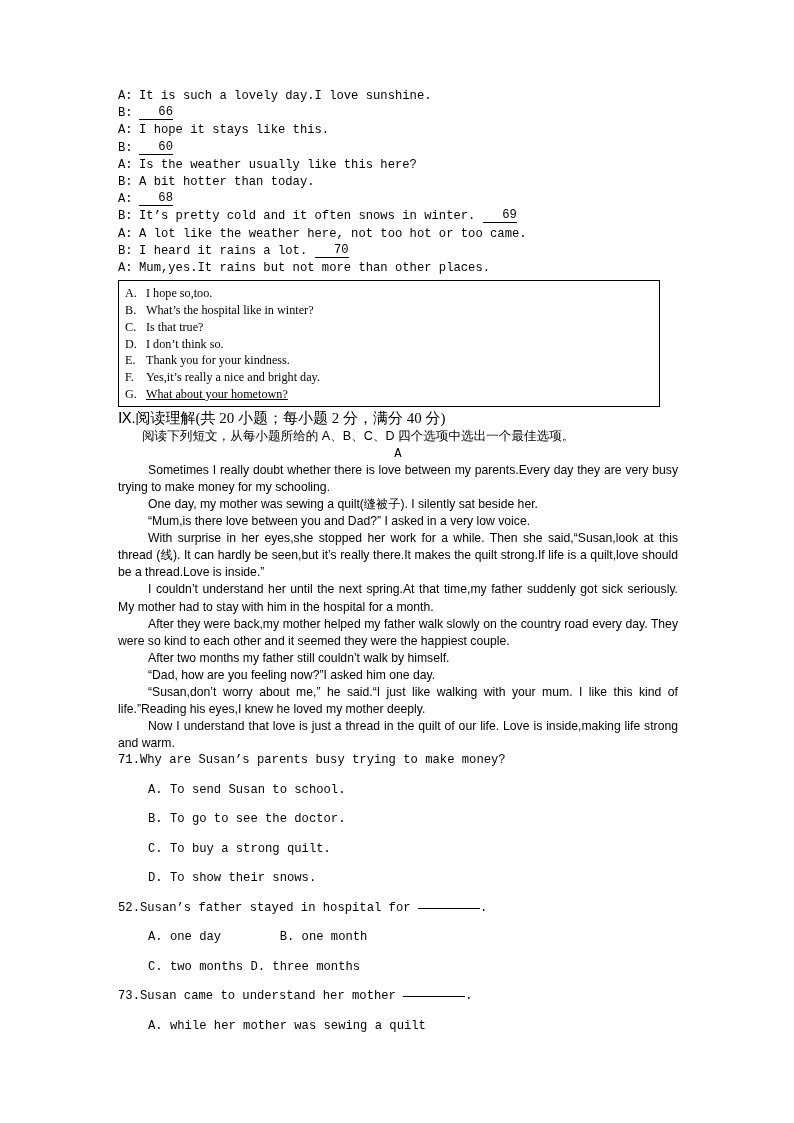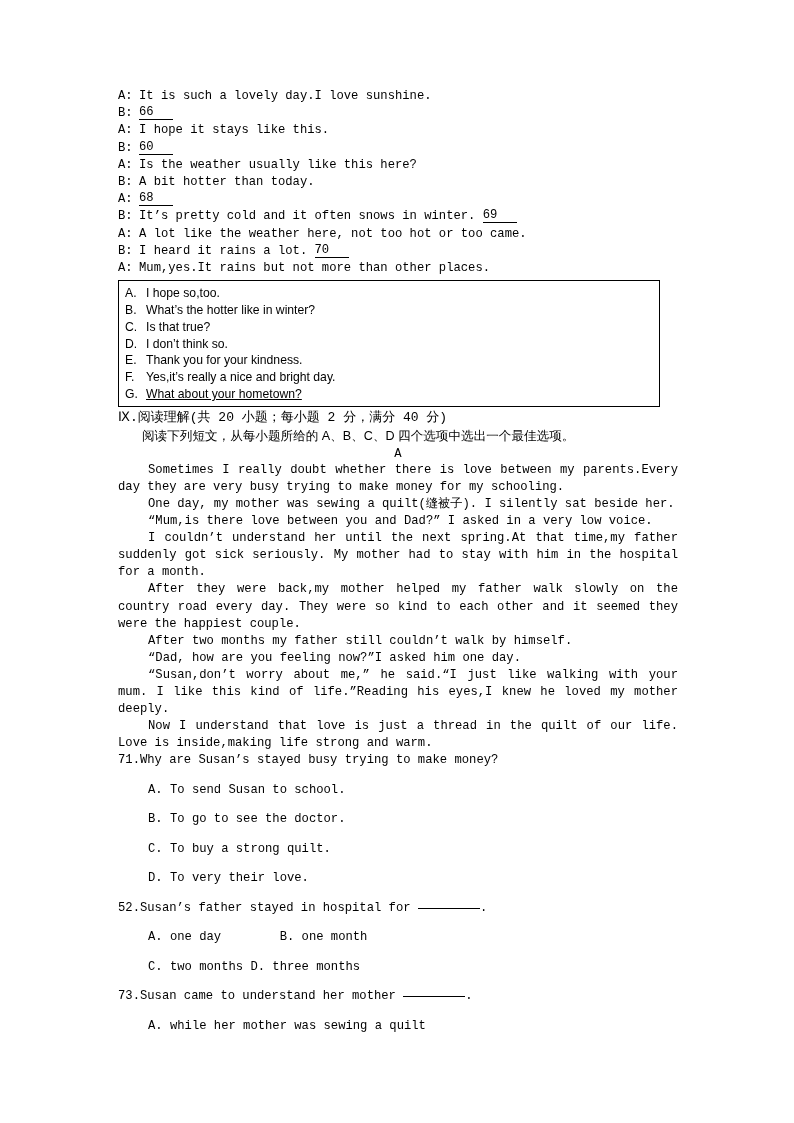--- a/index.html
+++ b/index.html
@@ -35,70 +35,70 @@
   .dialogue .line {
     white-space: pre;
   }
   .speaker {
     display: inline-block;
     width: 21px;
   }
   .blank {
     display: inline-block;
     border-bottom: 1px solid #000;
-    text-align: left;
+    text-align: right;
     min-width: 34px;
     line-height: 13px;
     position: relative;
     top: -1px;
   }
   
   .optbox {
     margin-top: 3px;
     border: 1px solid #000;
     padding: 4px 6px 3px 6px;
     width: 542px;
     box-sizing: border-box;
   }
   .optbox .opt {
-    font-family: Liberation Sans, sans-serif;
+    font-family: Liberation Serif, serif;
     font-size: 12.2px;
     line-height: 16.8px;
     white-space: pre;
   }
   .optbox .opt .letter {
     display: inline-block;
     width: 21px;
   }
   .underline-text {
     text-decoration: underline;
   }
   
   .section-head {
-    font-family: Liberation Mono, monospace;
-    font-size: 13px;
+    font-family: Liberation Serif, serif;
+    font-size: 15px;
     line-height: 18px;
     margin-top: 2px;
   }
   .section-instr {
     font-family: "Liberation Sans", sans-serif;
     font-size: 12.6px;
     line-height: 18px;
     margin-left: 24px;
   }
   .passage-label {
     font-family: "Liberation Mono", monospace;
     font-size: 12.2px;
     text-align: center;
     line-height: 16px;
     margin-top: 1px;
   }
   
   .para {
-    font-family: Liberation Mono, monospace;
+    font-family: Liberation Sans, sans-serif;
     font-size: 12.2px;
     line-height: 17.1px;
     text-align: justify;
     text-indent: 30px;
     margin: 0;
   }
   
   .q {
     font-family: "Liberation Mono", monospace;
     font-size: 12.2px;
@@ -138,51 +138,52 @@
       <div class="line"><span class="speaker">B:</span><span>A bit hotter than today.</span></div>
       <div class="line"><span class="speaker">A:</span><span class="blank">68</span></div>
       <div class="line"><span class="speaker">B:</span><span>It’s pretty cold and it often snows in winter.</span><span> </span><span class="blank">69</span></div>
       <div class="line"><span class="speaker">A:</span><span>A lot like the weather here, not too hot or too came.</span></div>
       <div class="line"><span class="speaker">B:</span><span>I heard it rains a lot.</span><span> </span><span class="blank">70</span></div>
       <div class="line"><span class="speaker">A:</span><span>Mum,yes.It rains but not more than other places.</span></div>
     </div>
 
     <div class="optbox">
       <div class="opt"><span class="letter">A.</span><span>I hope so,too.</span></div>
-      <div class="opt"><span class="letter">B.</span><span>What’s the hotter like in winter?</span></div>
+      <div class="opt"><span class="letter">B.</span><span>What’s the hospital like in winter?</span></div>
       <div class="opt"><span class="letter">C.</span><span>Is that true?</span></div>
       <div class="opt"><span class="letter">D.</span><span>I don’t think so.</span></div>
       <div class="opt"><span class="letter">E.</span><span>Thank you for your kindness.</span></div>
       <div class="opt"><span class="letter">F.</span><span>Yes,it’s really a nice and bright day.</span></div>
       <div class="opt"><span class="letter">G.</span><span class="underline-text">What about your hometown?</span></div>
     </div>
 
     <div class="section-head">Ⅸ.阅读理解(共 20 小题；每小题 2 分，满分 40 分)</div>
     <div class="section-instr">阅读下列短文，从每小题所给的 A、B、C、D 四个选项中选出一个最佳选项。</div>
     <div class="passage-label">A</div>
 
     <div>
       <p class="para">Sometimes I really doubt whether there is love between my parents.Every day they are very busy trying to make money for my schooling.</p>
       <p class="para">One day, my mother was sewing a quilt(缝被子). I silently sat beside her.</p>
       <p class="para">“Mum,is there love between you and Dad?” I asked in a very low voice.</p>
+      <p class="para">With surprise in her eyes,she stopped her work for a while. Then she said,“Susan,look at this thread (线). It can hardly be seen,but it’s really there.It makes the quilt strong.If life is a quilt,love should be a thread.Love is inside.”</p>
       <p class="para">I couldn’t understand her until the next spring.At that time,my father suddenly got sick seriously. My mother had to stay with him in the hospital for a month.</p>
       <p class="para">After they were back,my mother helped my father walk slowly on the country road every day. They were so kind to each other and it seemed they were the happiest couple.</p>
       <p class="para">After two months my father still couldn’t walk by himself.</p>
       <p class="para">“Dad, how are you feeling now?”I asked him one day.</p>
       <p class="para">“Susan,don’t worry about me,” he said.“I just like walking with your mum. I like this kind of life.”Reading his eyes,I knew he loved my mother deeply.</p>
       <p class="para">Now I understand that love is just a thread in the quilt of our life. Love is inside,making life strong and warm.</p>
     </div>
 
     <div>
 
-      <p class="q"><span>71.</span><span>Why are Susan’s stayed busy trying to make money?</span></p>
+      <p class="q"><span>71.</span><span>Why are Susan’s parents busy trying to make money?</span></p>
       <p class="choice">A. To send Susan to school.</p>
       <p class="choice">B. To go to see the doctor.</p>
       <p class="choice">C. To buy a strong quilt.</p>
-      <p class="choice">D. To very their love.</p>
+      <p class="choice">D. To show their snows.</p>
 
       <p class="q"><span>52.</span><span>Susan’s father stayed in hospital for</span><span> </span><span class="ansblank"></span><span>.</span></p>
       <p class="choice">A. one day        B. one month</p>
       <p class="choice">C. two months D. three months</p>
 
       <p class="q"><span>73.</span><span>Susan came to understand her mother</span><span> </span><span class="ansblank"></span><span>.</span></p>
       <p class="choice">A. while her mother was sewing a quilt</p>
 
     </div>
 

